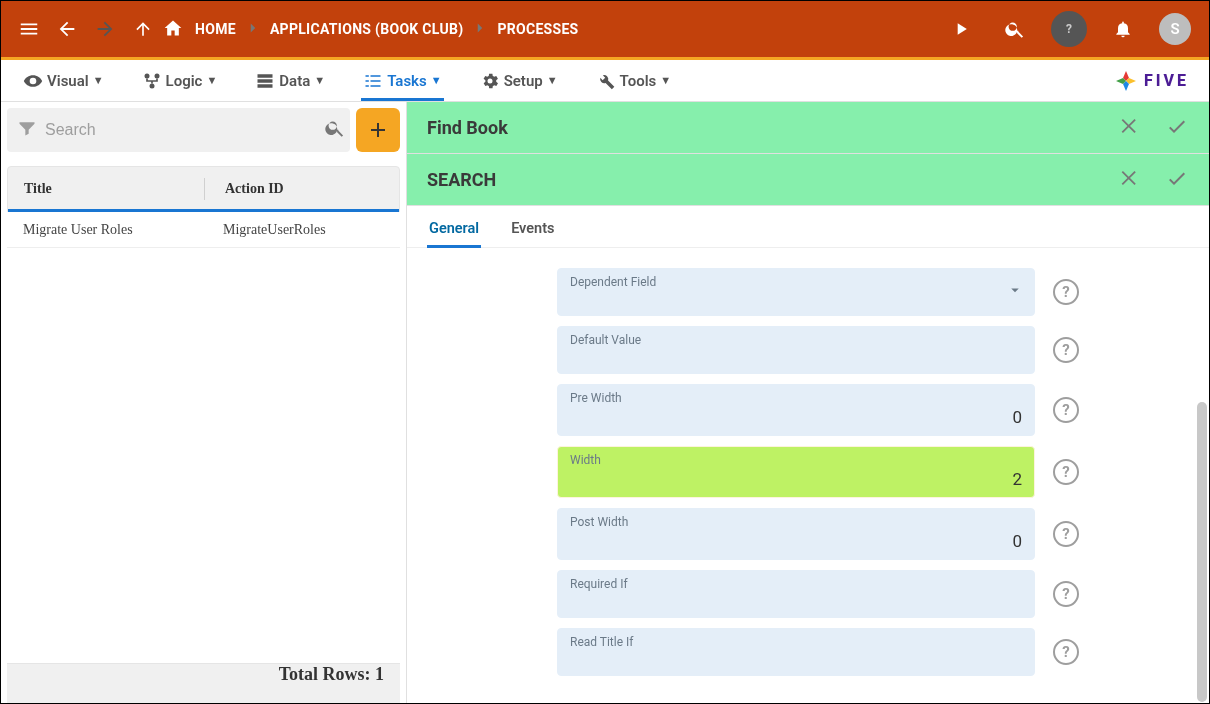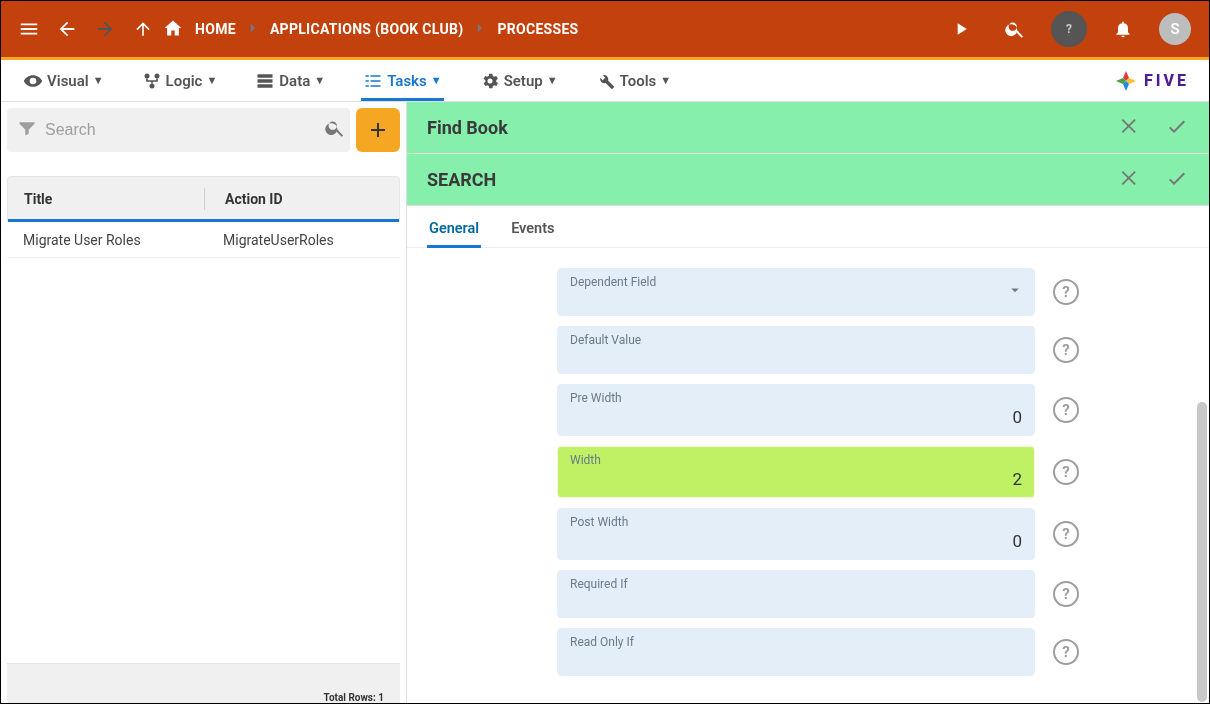--- a/index.html
+++ b/index.html
@@ -37,30 +37,30 @@
   
   .left-panel { width:406px; border-right:1px solid #e0e0e0; display:flex; flex-direction:column; padding:6px 6px 0 6px;}
   .search-row { display:flex; align-items:center; background:#f0f0f0; border-radius:4px; height:44px; padding:0 4px 0 10px; gap:6px;}
   .filter-ic svg { fill:#9e9e9e; }
   .search-row input { flex:1; border:none; background:transparent; font-size:16px; color:#666; outline:none; }
   .search-row input::placeholder { color:#9e9e9e; }
   .mag-ic svg { fill:#777; }
   .add-btn { width:44px; height:44px; background:#f5a623; border-radius:6px; display:flex; align-items:center; justify-content:center; margin-left:6px; cursor:pointer;}
   .add-btn svg { fill:#333; }
 
-  .table-wrap { margin-top:24px; flex:1; display:flex; flex-direction:column;}
+  .table-wrap { margin-top:14px; flex:1; display:flex; flex-direction:column;font-family:Liberation Serif, serif;}
   .thead { display:flex; background:#f0f0f0; border:1px solid #e5e5e5; height:46px; align-items:center; font-weight:700; font-size:14px; color:#333; border-radius:4px 4px 0 0; position:relative;}
   .thead .col1 { width:196px; padding-left:16px;}
   .thead .divider { width:1px; height:22px; background:#d0d0d0;}
   .thead .col2 { padding-left:20px;}
   .thead::after { content:""; position:absolute; left:0; right:0; bottom:-1px; height:3px; background:#1976d2;}
   .trow { display:flex; height:36px; align-items:center; border-bottom:1px solid #eee; font-size:14px; color:#444; cursor:pointer;}
   .trow .c1 { width:196px; padding-left:16px;}
   .trow .c2 { padding-left:20px;}
-  .tfoot { margin-top:auto; background:#f0f0f0; border-top:1px solid #e5e5e5; height:40px; display:flex; align-items:flex-end; justify-content:flex-end; padding-right:16px; font-weight:700; font-size:10px;}
+  .tfoot { margin-top:auto; background:#f0f0f0; border-top:1px solid #e5e5e5; height:40px; display:flex; align-items:flex-start; justify-content:flex-end; padding-right:16px; font-weight:700; font-size:18px;}
 
   
   .right-panel { flex:1; display:flex; flex-direction:column; position:relative; }
 
   .panel-header { background:#86efac; height:52px; display:flex; align-items:center; padding:0 20px; border-bottom:1px solid #e0e0e0;}
   .panel-header h2 { margin:0; font-size:18px; font-weight:700; color:#3a3a3a; flex:1;}
   .ph-actions { display:flex; align-items:center; gap:24px;}
   .ph-actions svg { fill:#777; cursor:pointer;}
 
   .sub-tabs { display:flex; gap:28px; padding:0 20px; height:42px; align-items:flex-end; border-bottom:1px solid #eee; background:#fff;}
@@ -320,21 +320,21 @@
 
       <div class="field-row">
         <div class="field-box">
           <span class="field-label">Required If</span>
         </div>
         <div class="help-ic">?</div>
       </div>
 
       <div class="field-row">
         <div class="field-box">
-          <span class="field-label">Read Only If</span>
+          <span class="field-label">Read Title If</span>
         </div>
         <div class="help-ic">?</div>
       </div>
 
     </div>
 
     <div class="fake-sb"></div>
   </div>
 
 </div>

